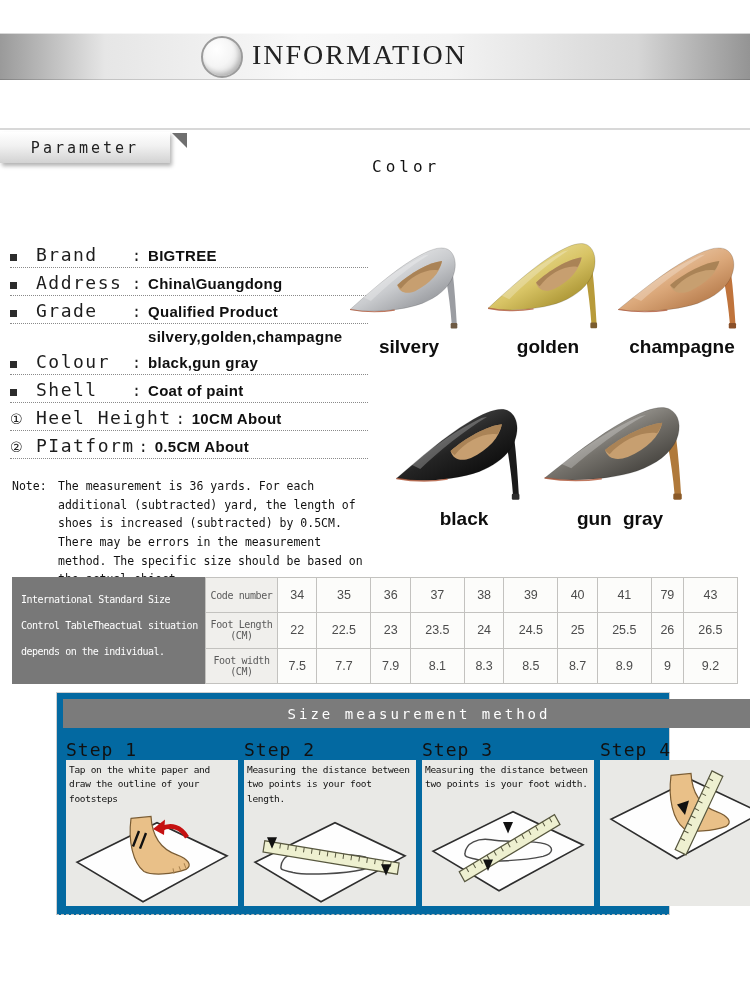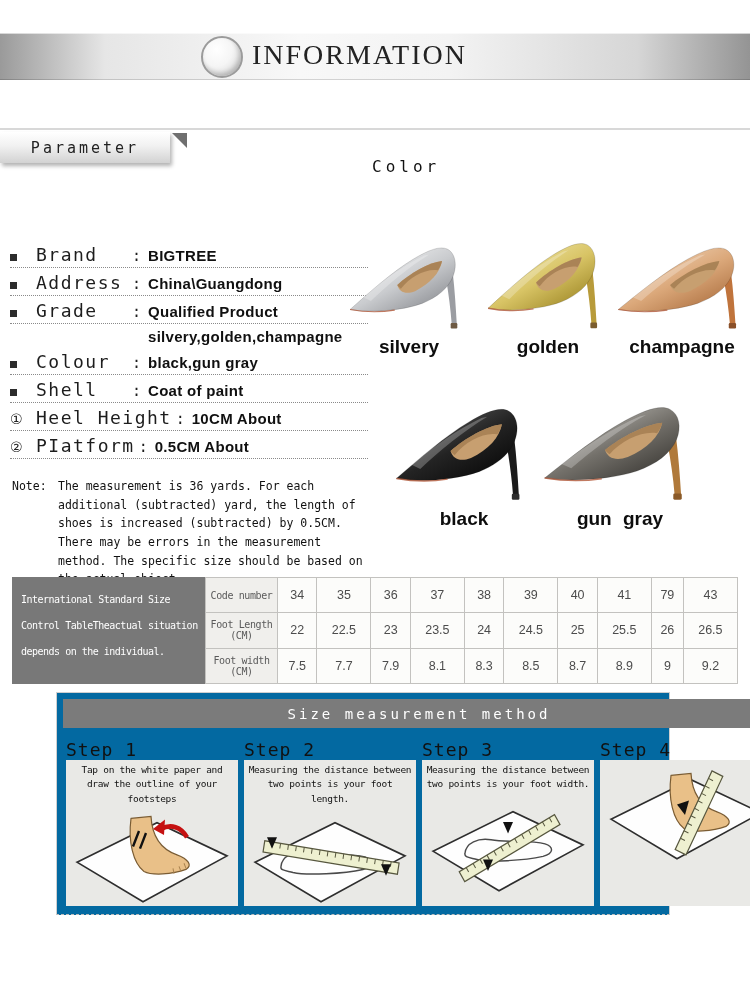--- a/index.html
+++ b/index.html
@@ -60,21 +60,21 @@
 
   
   .measure-box { position:absolute; left:12px; top:692px; width:614px; height:223px;
     border:1px solid #cfcfcf; border-bottom:1px dashed #bdbdbd; background:#0369a1;margin-left:44px; }
   .measure-header { position:absolute; left:6px; top:6px; width:712px; height:29px; background:#7b7b7b;
     color:#fff; display:flex; align-items:center; justify-content:center; font-size:14px; letter-spacing:3px; }
   .steps { position:absolute; left:9px; top:46px; width:708px; display:flex; gap:6px; }
   .step { width:172px; }
   .step-title { font-size:18px; letter-spacing:1px; color:#111; height:21px; }
   .step-card { background:#e9e9e6; height:146px; padding:3px 3px 0 3px; }
-  .step-text { font-size:9.5px; letter-spacing:-0.3px; line-height:1.5; color:#111; min-height:32px;text-align:center; }
+  .step-text { font-size:9.5px; letter-spacing:-0.3px; line-height:1.5; color:#111; min-height:32px; }
   .step-text.center { text-align:center; }
   .step-illus { width:100%; height:104px; display:block; }
 </style>
 </head>
 <body>
 
 <div class="canvas">
 
   <div class="info-bar">
     <span class="info-oval"></span>

